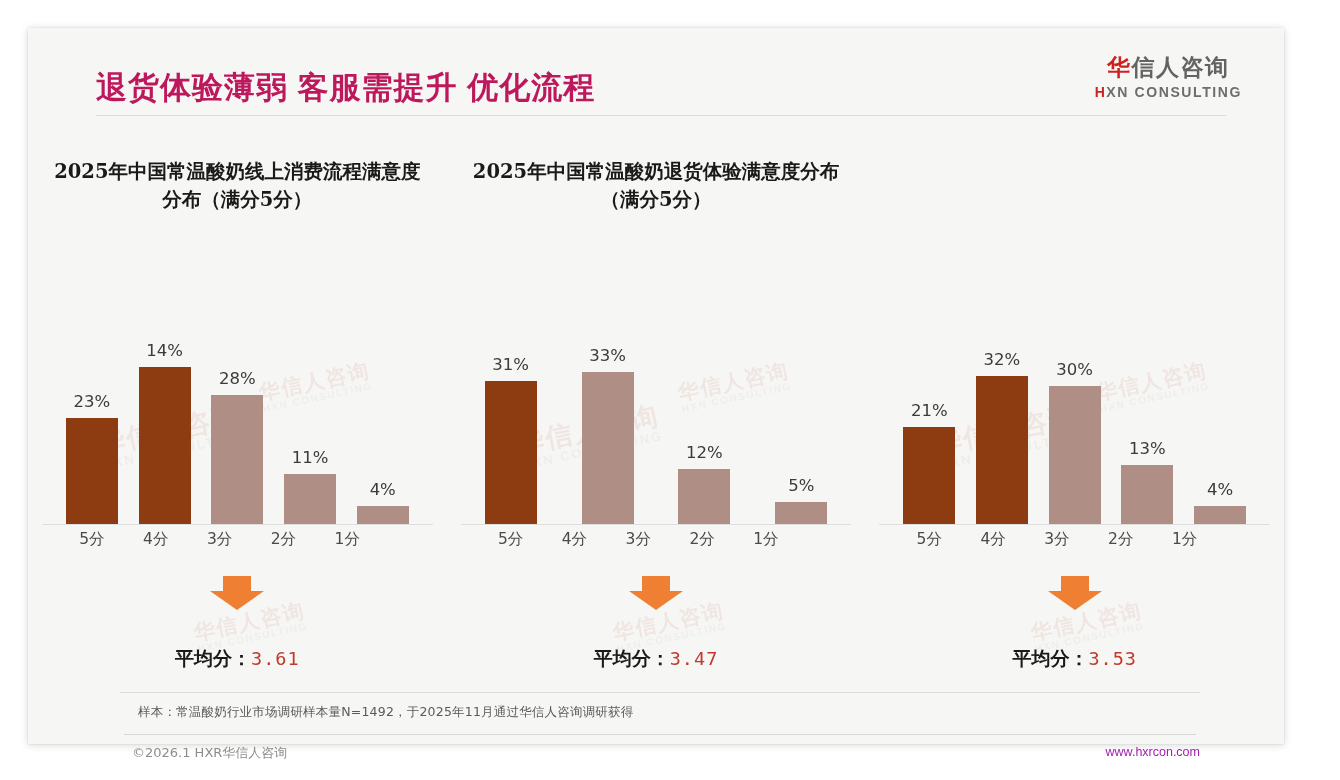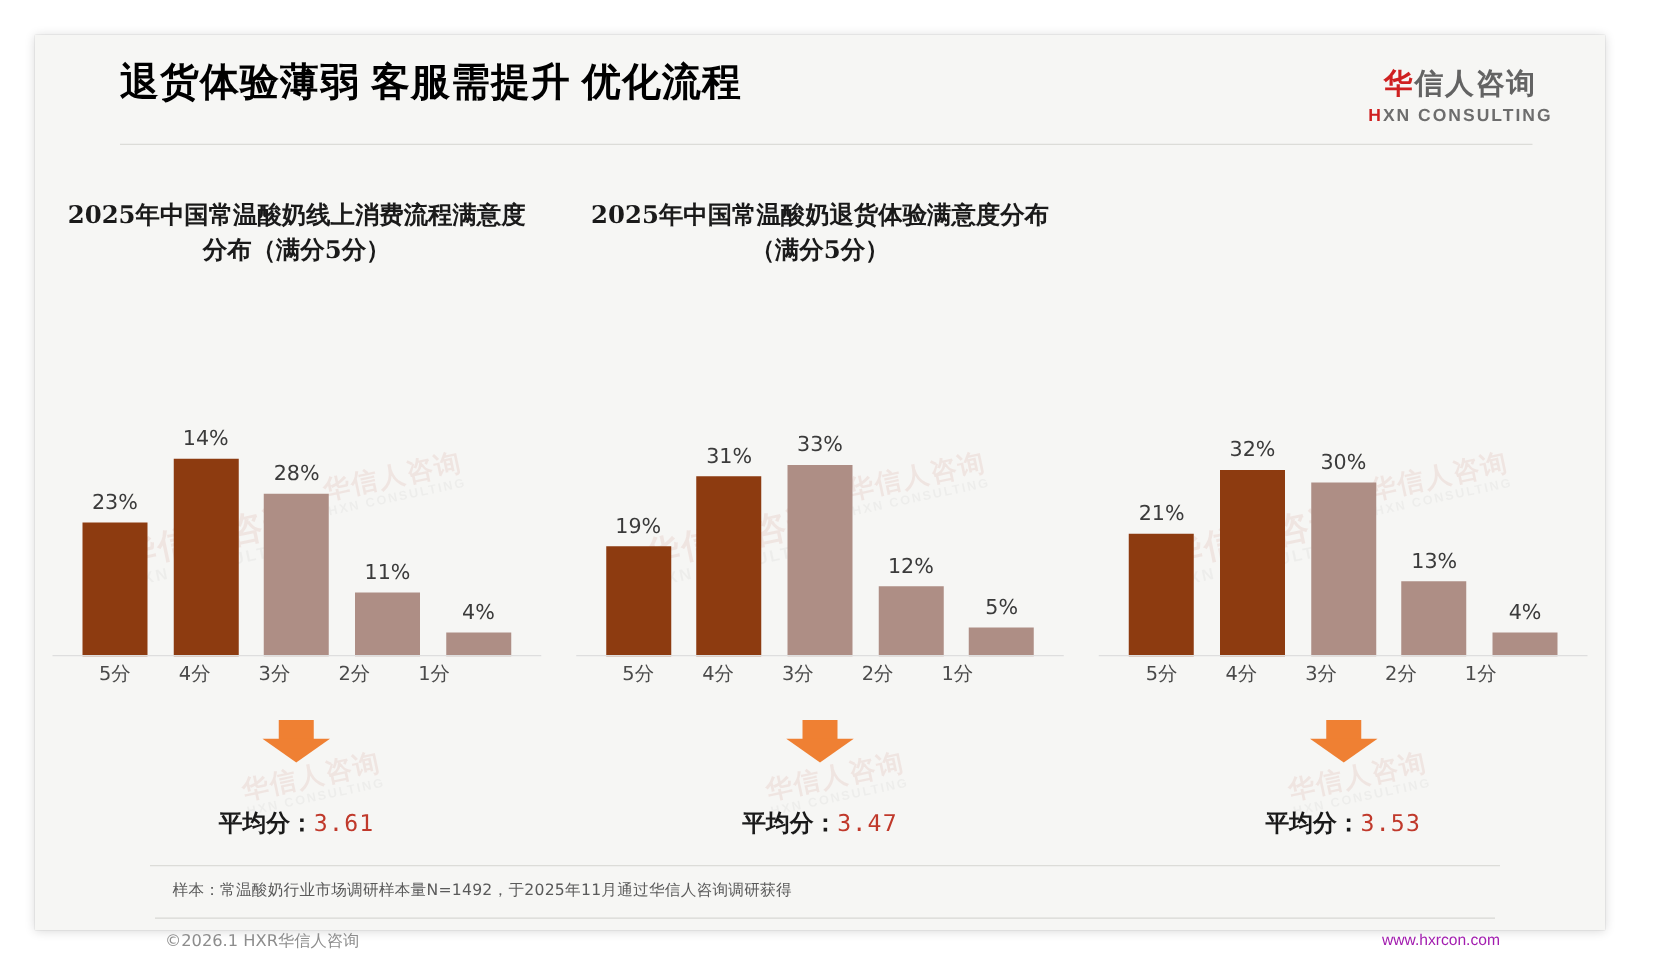--- a/index.html
+++ b/index.html
@@ -15,25 +15,25 @@
     width: 1256px; height: 716px;
     background: #f6f6f4;
     box-shadow: 0 1px 8px rgba(0,0,0,0.16), 0 0 1px rgba(0,0,0,0.20);
   }
 
   
   .header {
     position: absolute; left: 0; top: 0; width: 100%; height: 90px;
   }
   .slide-title {
-    position: absolute; left: 68px; top: 17px;
+    position: absolute; left: 68px; top: 39px;
     font-size: 31px; font-weight: bold;
-    color: #000000;
+    color: #be185d;
     letter-spacing: 1px;
-    font-family: Liberation Serif, serif;
+    font-family: Liberation Sans, sans-serif;
     white-space: nowrap;
   }
   .title-rule {
     position: absolute; left: 68px; top: 87px;
     width: 1130px; height: 1px; background: #dcdcd8;
   }
   .logo-block {
     position: absolute; right: 42px; top: 28px;
     text-align: center; line-height: 1;
   }
@@ -273,24 +273,20 @@
           <div class="wm-cn">华信人咨询</div>
           <div class="wm-en">HXN CONSULTING</div>
         </div>
         <div class="wm small" style="left: 150px; top: 450px;">
           <div class="wm-cn">华信人咨询</div>
           <div class="wm-en">HXN CONSULTING</div>
         </div>
         <div class="plot">
           <div class="bars">
             <div class="bar-cell">
-              <div class="bar-label">19%</div>
-              <div class="bar dark" style="height: 88.35px;"></div>
-            </div>
-            <div class="bar-cell">
               <div class="bar-label">31%</div>
               <div class="bar dark" style="height: 144.15px;"></div>
             </div>
             <div class="bar-cell">
               <div class="bar-label">33%</div>
               <div class="bar light" style="height: 153.45px;"></div>
             </div>
             <div class="bar-cell">
               <div class="bar-label">12%</div>
               <div class="bar light" style="height: 55.8px;"></div>

